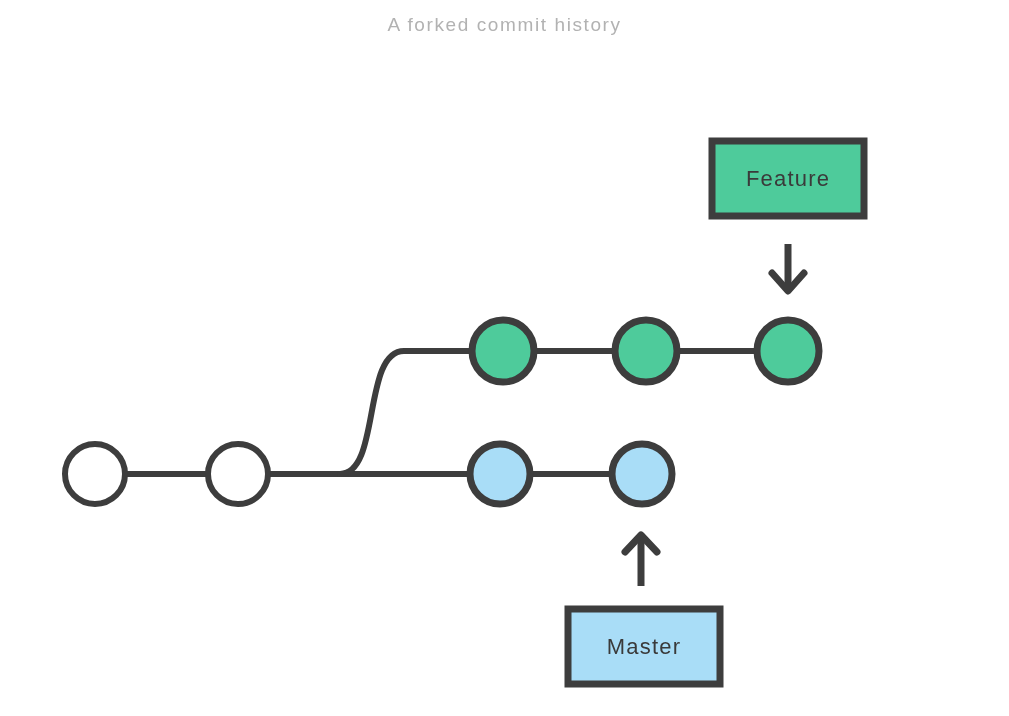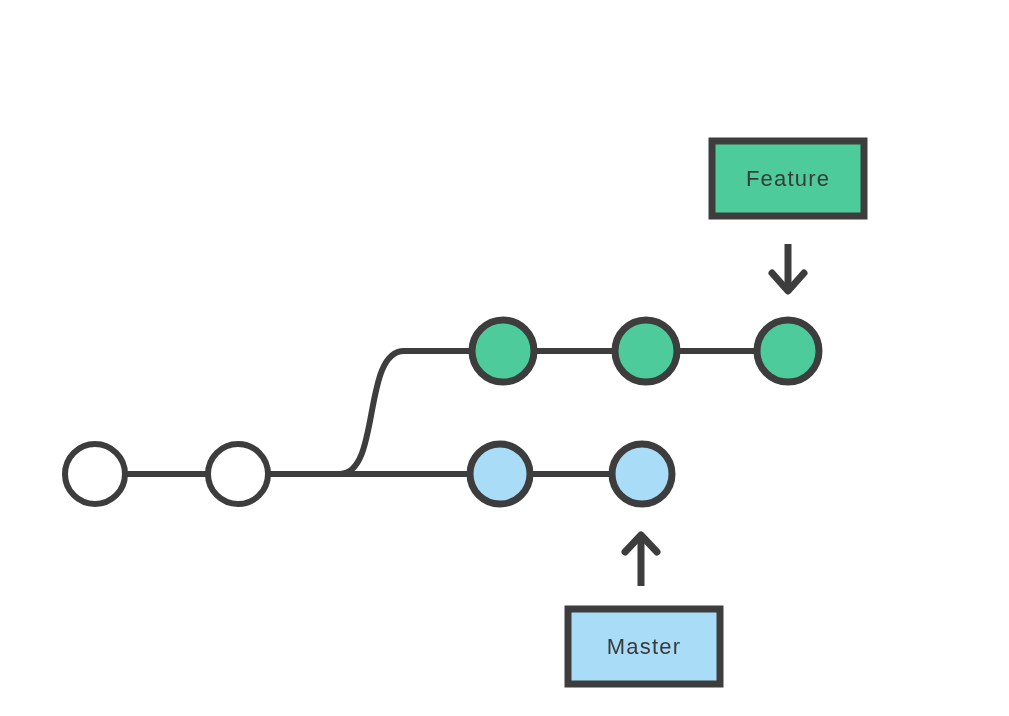--- a/index.html
+++ b/index.html
@@ -48,20 +48,21 @@
     fill: #3a3a3a;
     text-anchor: middle;
     dominant-baseline: middle;
   }
 </style>
 </head>
 <body>
 
 <div id="diagram-root">
 
+  <div class="diagram-title">A forked commit history</div>
 
   <svg class="diagram-canvas" viewBox="0 0 1009 716">
 
     <g>
       <line x1="126" y1="474" x2="207" y2="474" stroke="#3d3d3d" stroke-width="6" stroke-linecap="butt"></line>
       <line x1="269" y1="474" x2="500" y2="474" stroke="#3d3d3d" stroke-width="6" stroke-linecap="butt"></line>
       <line x1="500" y1="474" x2="642" y2="474" stroke="#3d3d3d" stroke-width="6" stroke-linecap="butt"></line>
     </g>
 
     <path d="M 340 474 C 381 474 362 351 404 351 L 503 351" fill="none" stroke="#3d3d3d" stroke-width="6" stroke-linecap="round"></path>

